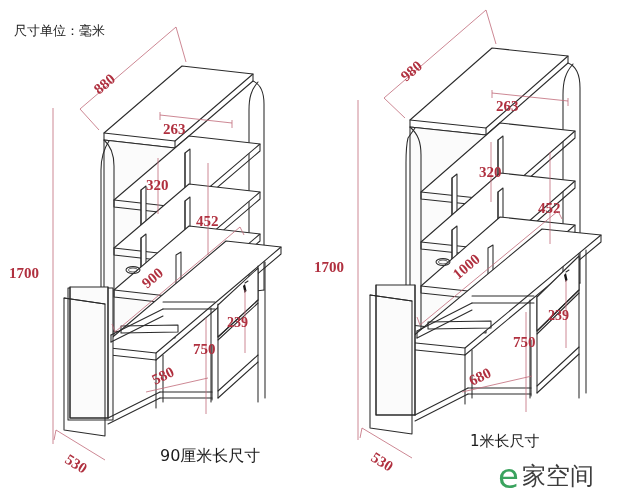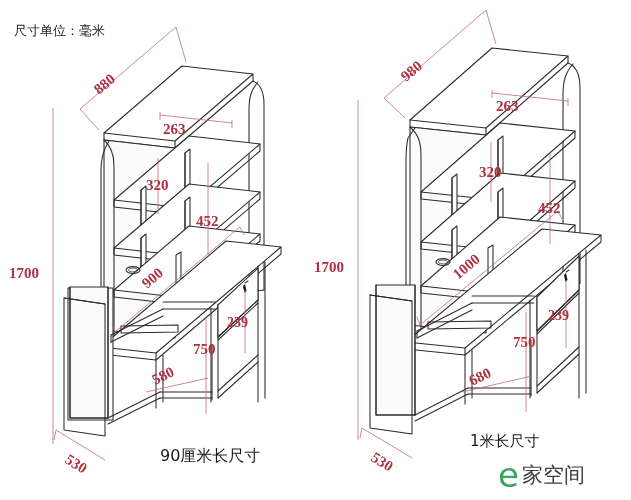--- a/index.html
+++ b/index.html
@@ -8,21 +8,21 @@
   #stage{position:relative;width:631px;height:371px;background:#fff;border-radius:11px;}
   #unit-note{position:absolute;left:14px;top:22px;font-size:13px;color:#1b1b1b;
              font-family:"DejaVu Sans","Liberation Sans",sans-serif;white-space:nowrap;}
   #caption-left{position:absolute;left:160px;top:446px;font-size:16px;color:#1b1b1b;
              font-family:"DejaVu Sans","Liberation Sans",sans-serif;white-space:nowrap;}
   #caption-right{position:absolute;left:470px;top:432px;font-size:15px;color:#1b1b1b;
              font-family:"DejaVu Sans","Liberation Sans",sans-serif;white-space:nowrap;}
   #logo{position:absolute;left:498px;top:460px;display:flex;align-items:center;gap:3px;}
   #logo .e-mark{font-size:34px;line-height:30px;color:#3aa35e;
              font-family:"DejaVu Sans","Liberation Sans",sans-serif;font-weight:400;}
-  #logo .logo-word{font-size:21px;color:#3d3d3d;
+  #logo .logo-word{font-size:24px;color:#3d3d3d;
              font-family:"DejaVu Sans","Liberation Sans",sans-serif;white-space:nowrap;}
   svg{position:absolute;left:0;top:0;}
   .ln{fill:none;stroke:#2b2b2b;stroke-width:1.05;stroke-linejoin:round;stroke-linecap:round;}
   .ln-thin{fill:none;stroke:#3a3a3a;stroke-width:0.8;}
   .pnl{fill:#ffffff;stroke:#2b2b2b;stroke-width:1.05;stroke-linejoin:round;}
   .pnl-l{fill:#fbfbfb;stroke:#2b2b2b;stroke-width:1.05;stroke-linejoin:round;}
   .hw{fill:#151515;stroke:none;}
   .dimline{fill:none;stroke:#c06a78;stroke-width:0.8;}
   .dimtxt{fill:#b0303f;font-family:"Liberation Serif","DejaVu Serif",serif;
           font-size:15px;font-weight:700;}

